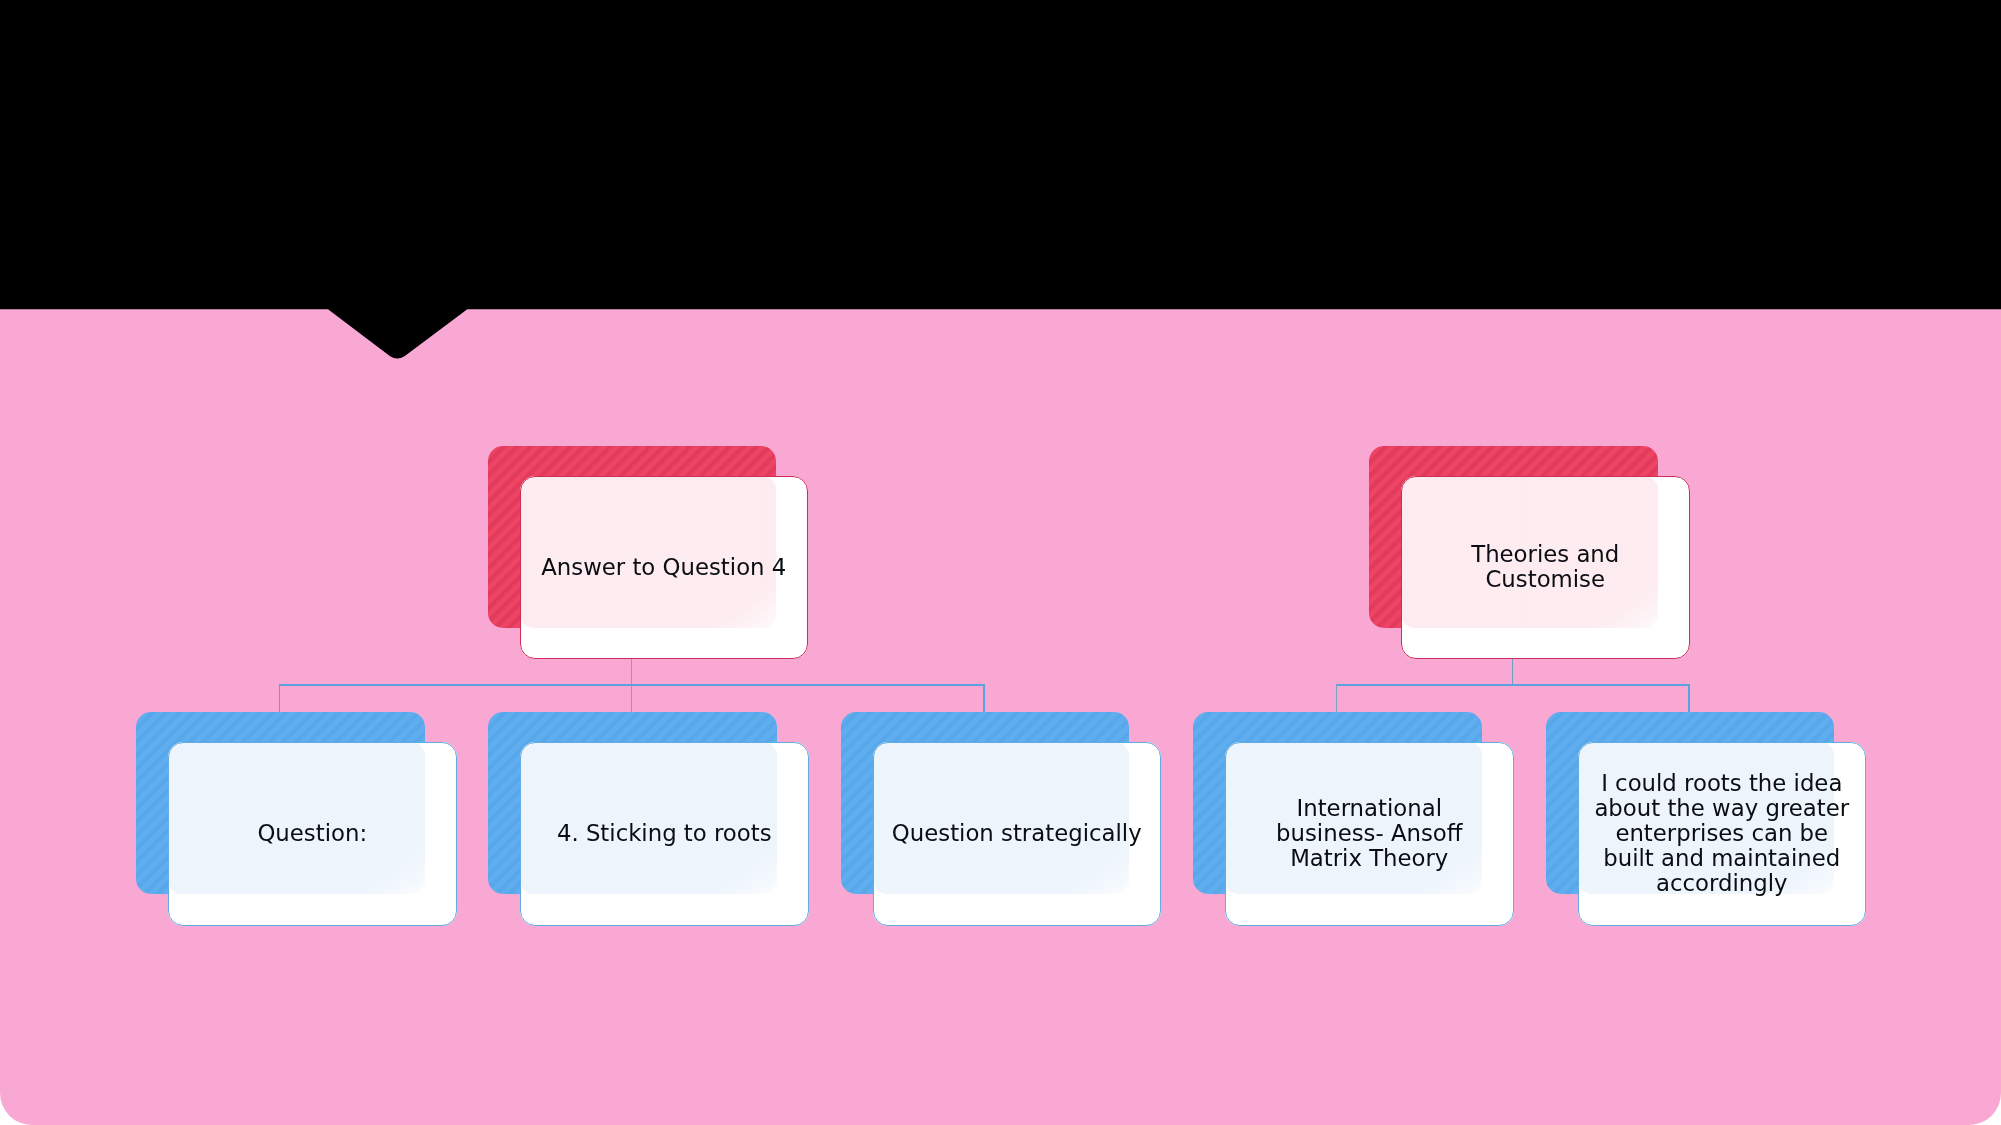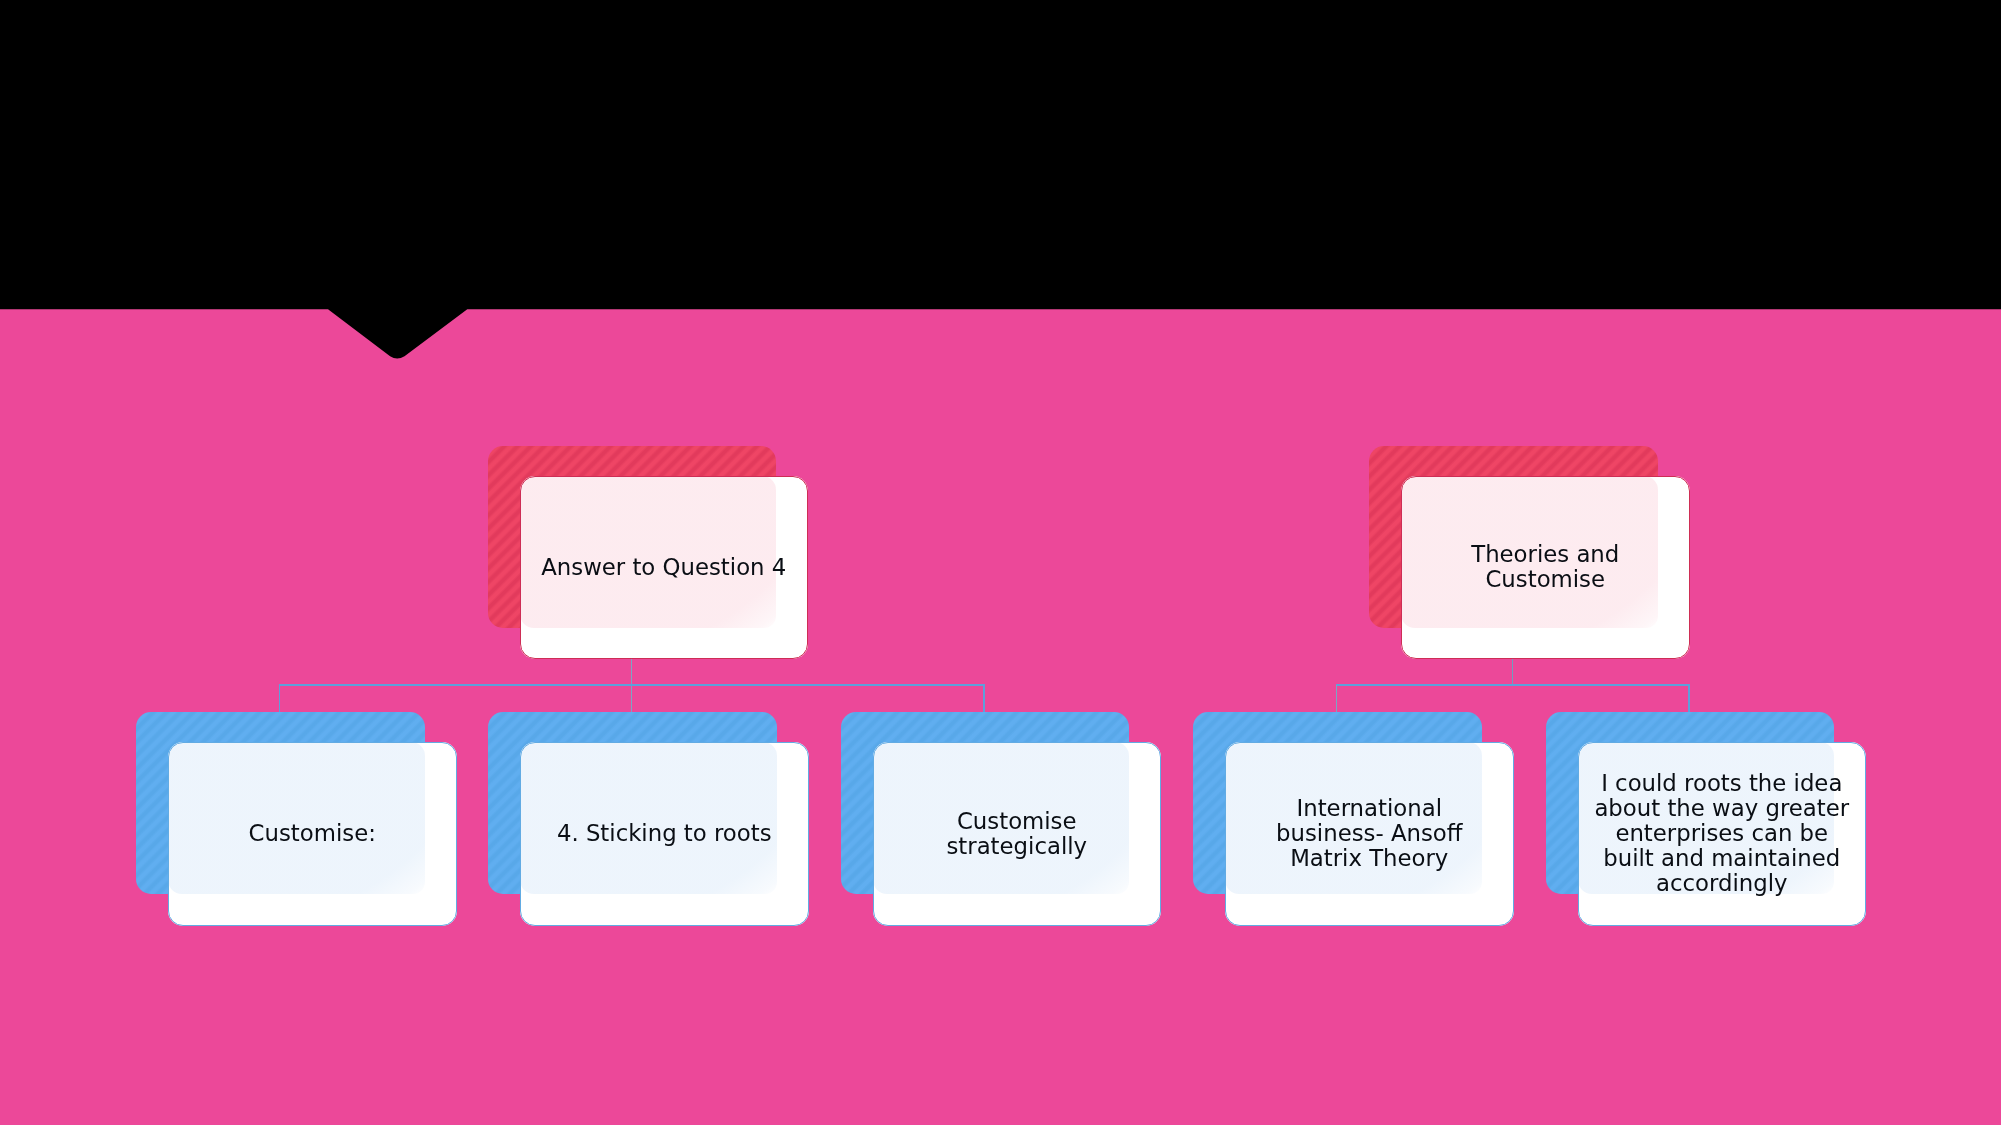--- a/index.html
+++ b/index.html
@@ -1,19 +1,19 @@
 <!DOCTYPE html>
 <html><head>
 <meta charset="utf-8">
 <title>Organisation Chart Diagram</title>
 <style>
   html,body{margin:0;padding:0;background:#fff;}
   body{width:2001px;height:1125px;overflow:hidden;
        font-family:"DejaVu Sans",sans-serif;-webkit-font-smoothing:antialiased;}
-  #stage{position:relative;width:2001px;height:1125px;background:#ec4899;}
+  #stage{position:relative;width:2001px;height:1125px;background:#f9a8d4;border-radius:32px;}
 
   
   #overlay{position:absolute;left:0;top:0;width:2001px;height:360px;
            pointer-events:none;}
   #overlay svg{display:block;}
 
   
   .conn{position:absolute;}
 
   
@@ -89,41 +89,41 @@
         <span>Theories and Customise</span>
       </div>
   </div>
 
   <div class="node blue" style="left:136px;top:712px;">
     <div class="back"></div>
     <div class="plate"></div>
     <div class="inner"></div>
     <div class="front"></div>
     <div class="label">
-        <span>Customise:</span>
+        <span>Question:</span>
       </div>
   </div>
 
   <div class="node blue" style="left:488px;top:712px;">
     <div class="back"></div>
     <div class="plate"></div>
     <div class="inner"></div>
     <div class="front"></div>
     <div class="label">
         <span>4. Sticking to roots</span>
       </div>
   </div>
 
   <div class="node blue" style="left:840.5px;top:712px;">
     <div class="back"></div>
     <div class="plate"></div>
     <div class="inner"></div>
     <div class="front"></div>
     <div class="label">
-        <span>Customise strategically</span>
+        <span>Question strategically</span>
       </div>
   </div>
 
   <div class="node blue" style="left:1193px;top:712px;">
     <div class="back"></div>
     <div class="plate"></div>
     <div class="inner"></div>
     <div class="front"></div>
     <div class="label">
         <span>International business- Ansoff Matrix Theory</span>

